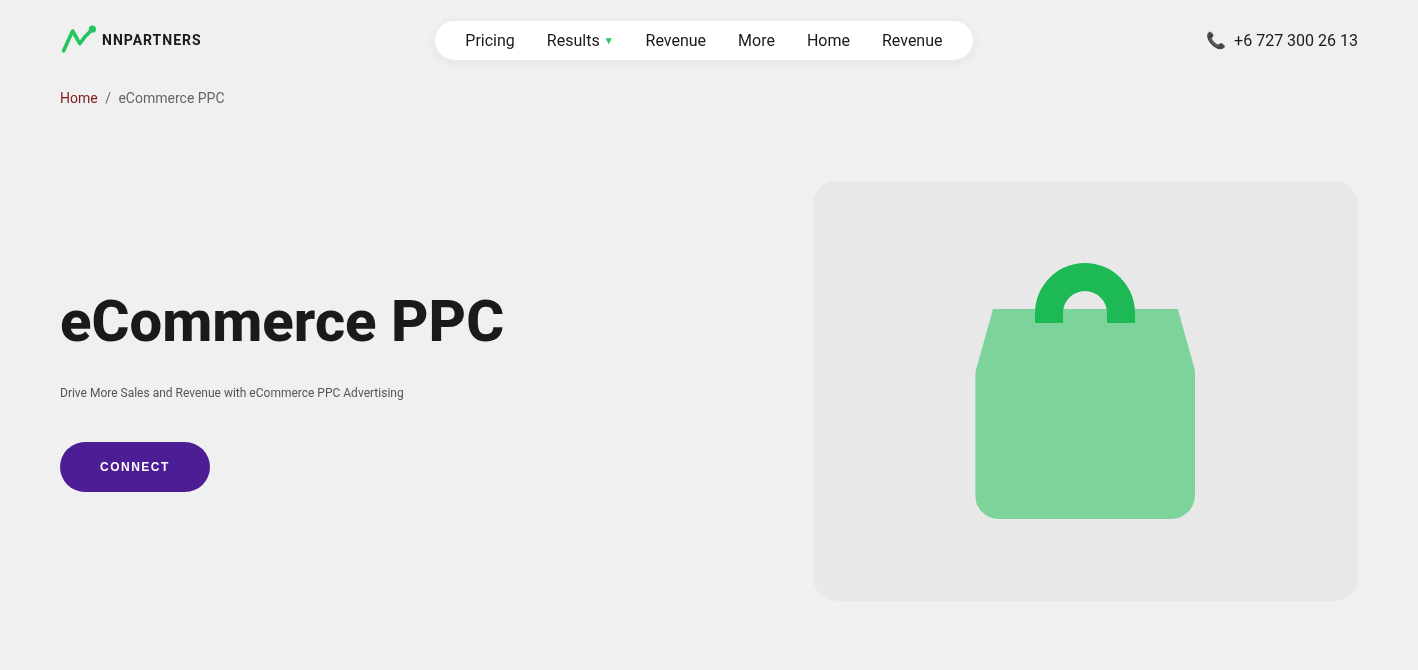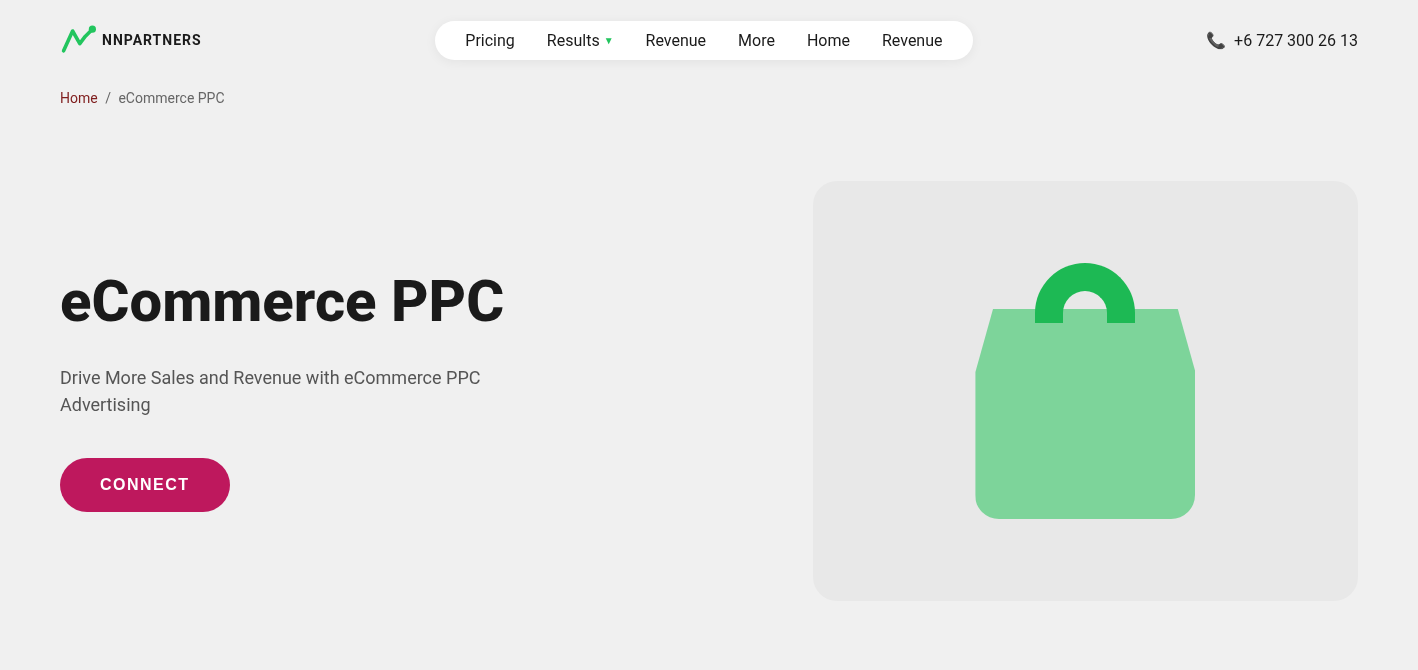--- a/index.html
+++ b/index.html
@@ -123,34 +123,34 @@
 
     .hero-title {
       font-size: 58px;
       font-weight: 800;
       color: #1a1a1a;
       line-height: 1.1;
       margin-bottom: 30px;
     }
 
     .hero-subtitle {
-      font-size: 18px;
+      font-size: 12px;
       color: #555;
       line-height: 1.5;
       margin-bottom: 40px;
       max-width: 480px;
     }
 
     .connect-btn {
-      background-color: #be185d;
+      background-color: #4c1d95;
       color: #fff;
       border: none;
       border-radius: 50px;
       padding: 18px 40px;
-      font-size: 16px;
+      font-size: 12px;
       font-weight: 700;
       letter-spacing: 1.5px;
       cursor: pointer;
       text-transform: uppercase;
     }
 
     
     .hero-right {
       flex: 0 0 42%;
       max-width: 42%;

